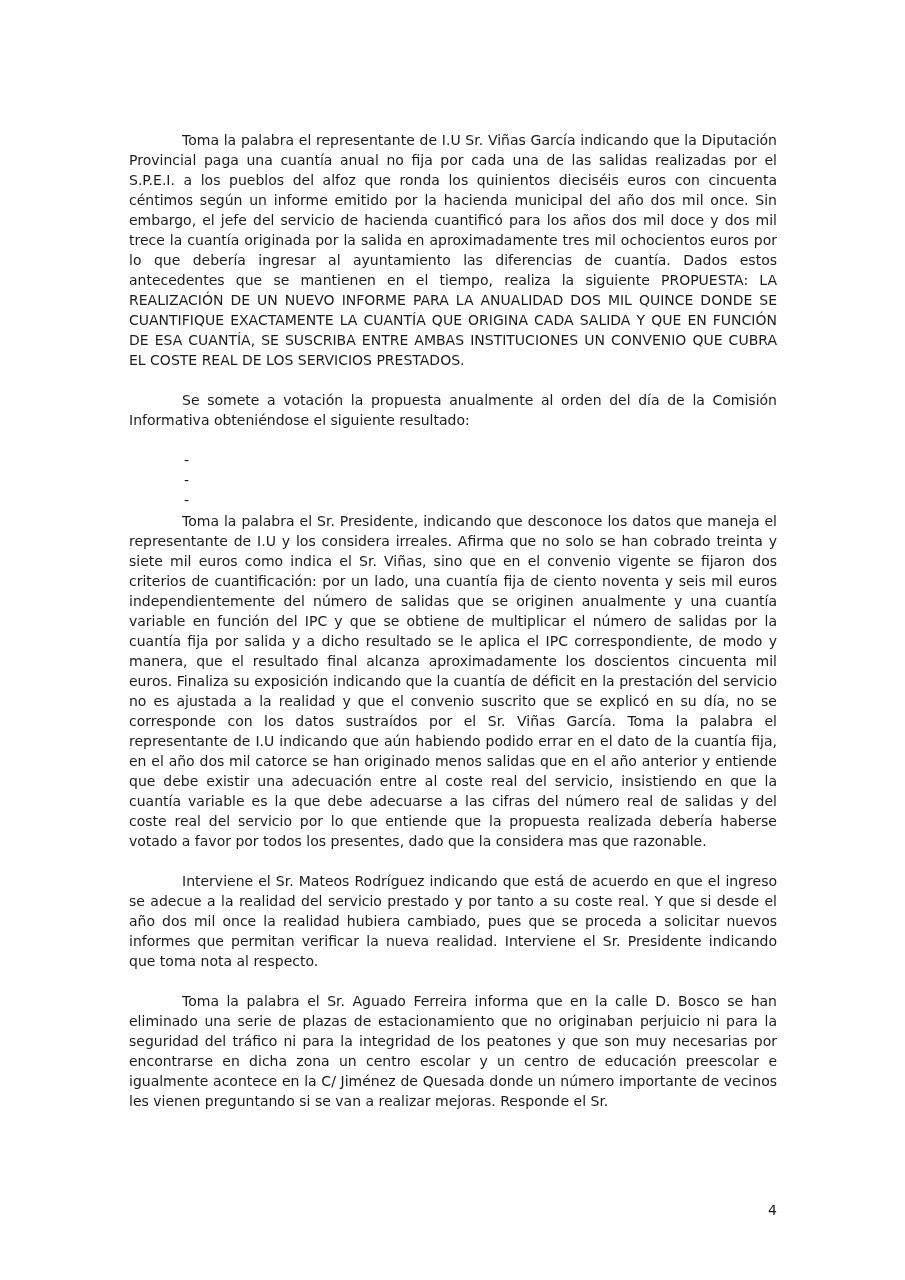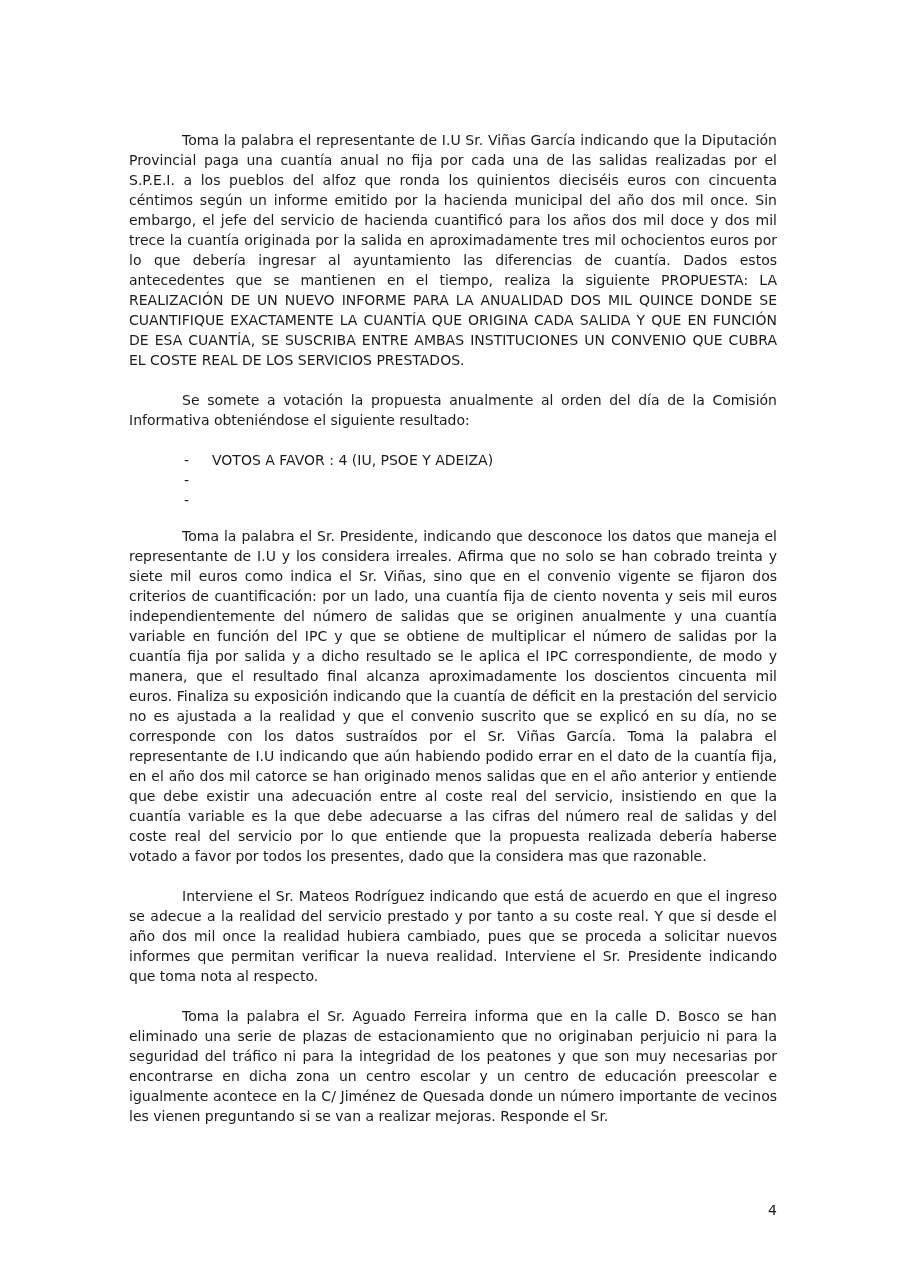--- a/index.html
+++ b/index.html
@@ -24,21 +24,21 @@
     width: 648px;
     font-size: 14px;
     line-height: 20px;
   }
   p.para {
     margin: 0 0 20px 0;
     text-align: justify;
     text-indent: 53px;
   }
   p.para.no-top {
-    margin-top: 16px;
+    margin-top: 1px;
   }
   p.para.last {
     margin-bottom: 16px;
   }
   .vote-list {
     margin: 0;
   }
   .vote-item {
     display: flex;
     line-height: 20px;
@@ -68,21 +68,20 @@
 <div class="page">
   <div class="content">
 
     <p class="para">Toma la palabra el representante de I.U Sr. Viñas García indicando que la Diputación Provincial paga una cuantía anual no fija por cada una de las salidas realizadas por el S.P.E.I. a los pueblos del alfoz que ronda los quinientos dieciséis euros con cincuenta céntimos según un informe emitido por la hacienda municipal del año dos mil once. Sin embargo, el jefe del servicio de hacienda cuantificó para los años dos mil doce y dos mil trece la cuantía originada por la salida en aproximadamente tres mil ochocientos euros por lo que debería ingresar al ayuntamiento las diferencias de cuantía.  Dados estos antecedentes que se mantienen en el tiempo, realiza la siguiente PROPUESTA: LA REALIZACIÓN DE UN NUEVO INFORME PARA LA ANUALIDAD DOS MIL QUINCE DONDE SE CUANTIFIQUE EXACTAMENTE LA CUANTÍA QUE ORIGINA CADA SALIDA Y QUE EN FUNCIÓN DE ESA CUANTÍA, SE SUSCRIBA ENTRE AMBAS INSTITUCIONES UN CONVENIO QUE CUBRA EL COSTE REAL DE LOS SERVICIOS PRESTADOS.</p>
 
     <p class="para">Se somete a votación la propuesta anualmente al orden del día de la Comisión Informativa obteniéndose el siguiente resultado:</p>
 
     <div class="vote-list">
       <div class="vote-item">
         <span class="dash">-</span>
-        <span class="vote-text">VOTOS A FAVOR : 4 (IU, PSOE Y ADEIZA)</span>
       </div>
       <div class="vote-item">
         <span class="dash">-</span>
       </div>
       <div class="vote-item">
         <span class="dash">-</span>
         <span class="vote-text"></span>
       </div>
     </div>
 

